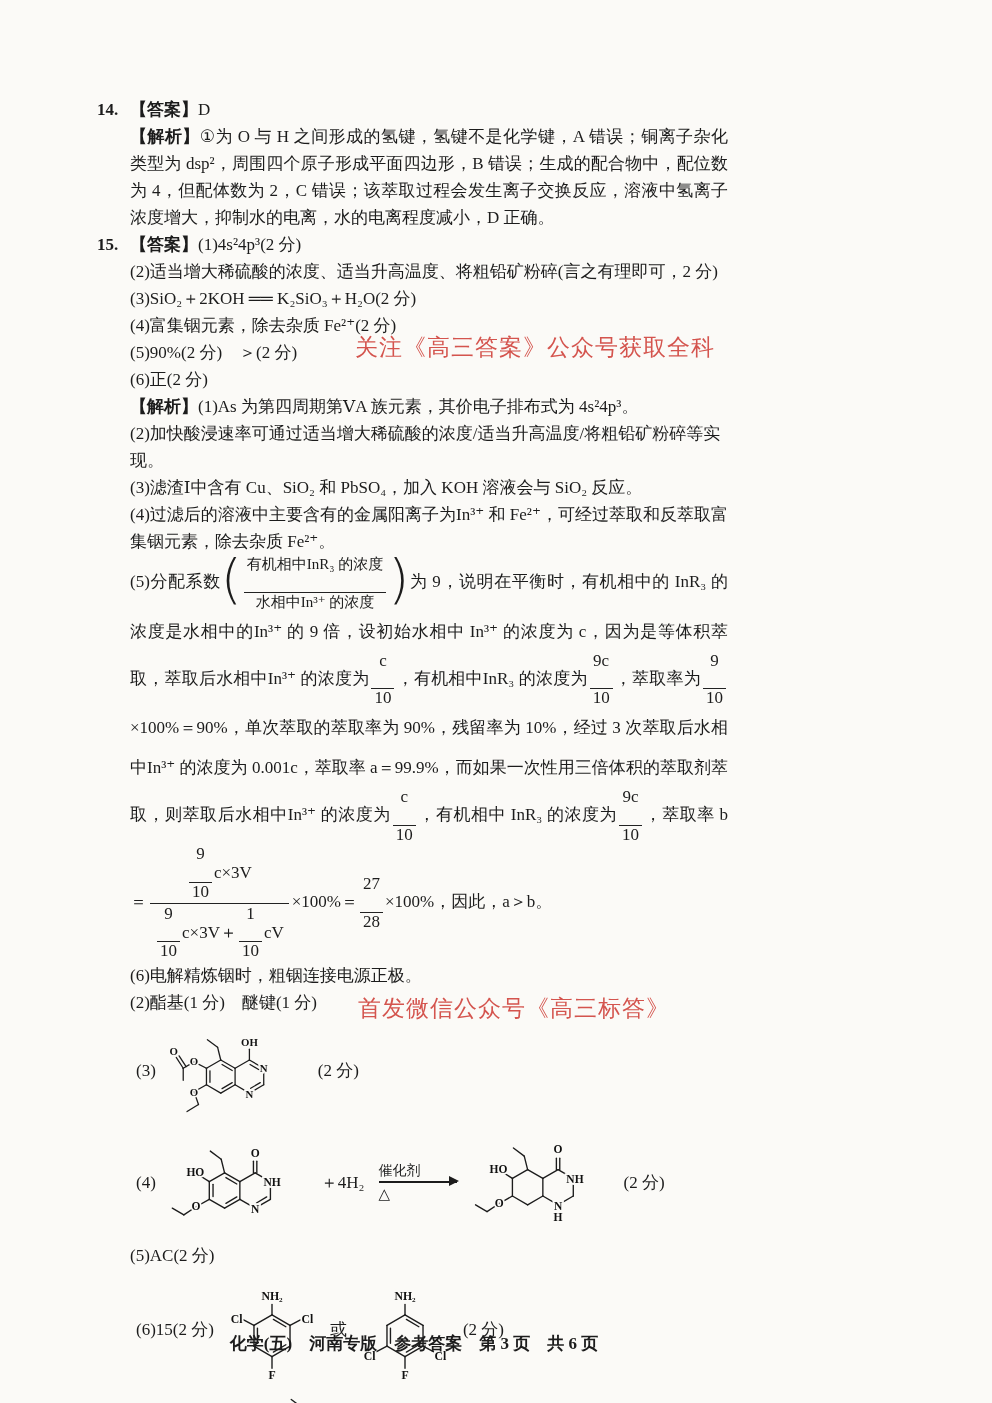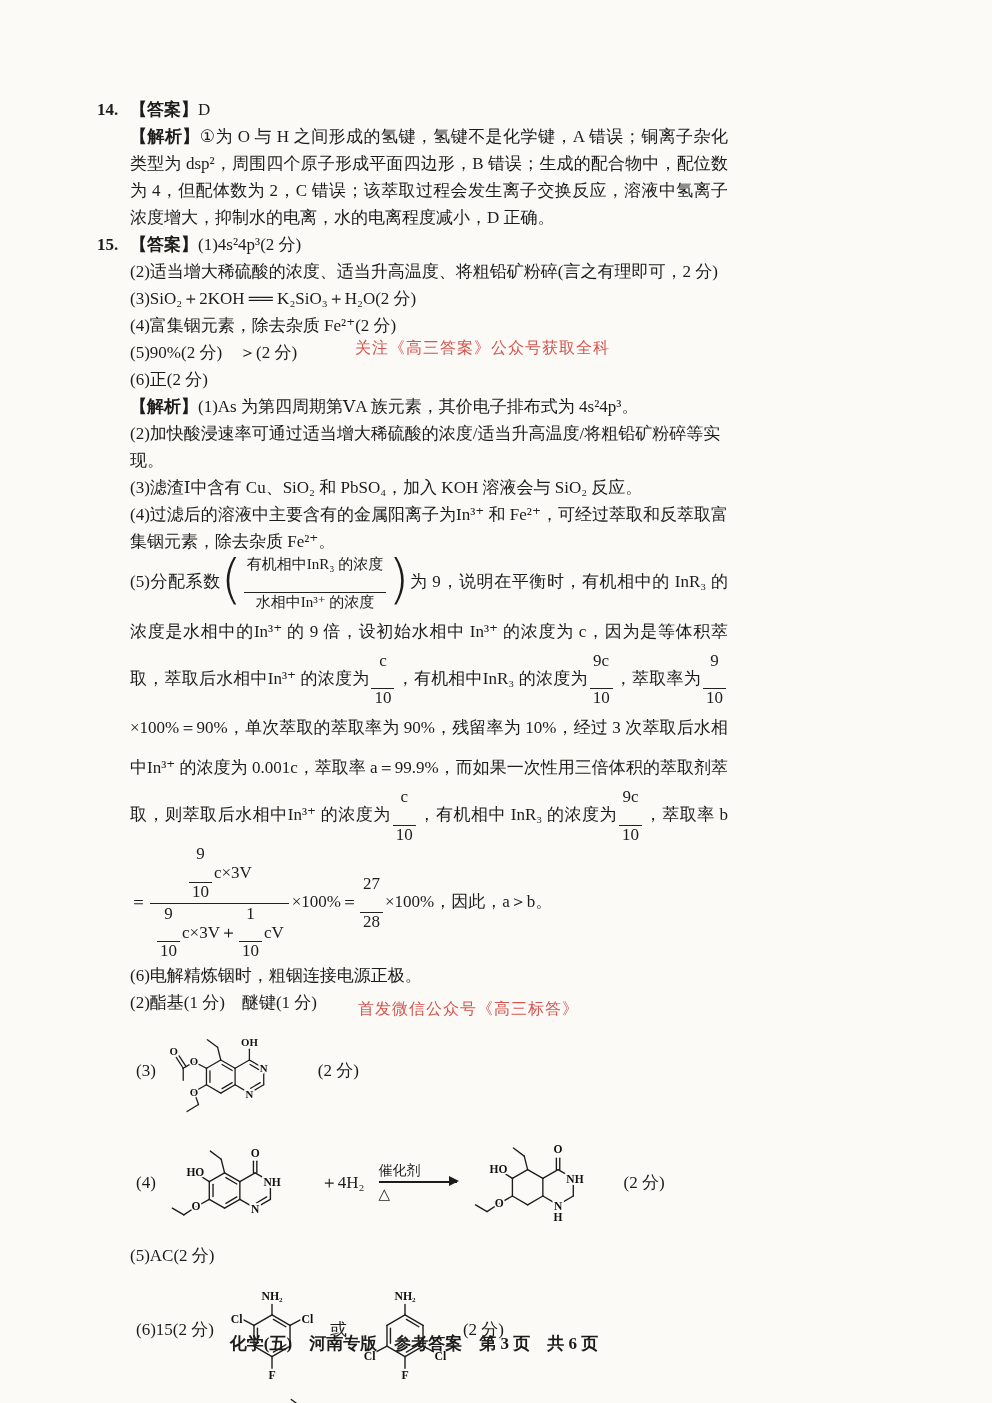--- a/index.html
+++ b/index.html
@@ -32,21 +32,21 @@
   svg.mol text { font-family:"Liberation Serif","DejaVu Serif",serif; font-size:17px; fill:#111;
                  text-anchor:middle; stroke:#fbfaf7; stroke-width:5px; paint-order:stroke; font-weight:600; }
   svg.mol text.st { text-anchor:start; }
   
   .rxn { display:inline-flex; flex-direction:column; align-items:flex-start; margin:0 8px; line-height:1.1; }
   .rxn .rt { font-size:14px; }
   .rxn .rline { position:relative; width:78px; height:2px; background:#1c1c1c; margin:3px 0; }
   .rxn .rline:after { content:""; position:absolute; right:-2px; top:-4.5px;
     border-left:10px solid #1c1c1c; border-top:5px solid transparent; border-bottom:5px solid transparent; }
   .rxn .rb { font-size:15px; }
-  .wm { position:absolute; color:#d0433c; font-size:16px; letter-spacing:1px; white-space:nowrap; opacity:.9;text-align:right; }
+  .wm { position:absolute; color:#d0433c; font-size:23px; letter-spacing:1px; white-space:nowrap; opacity:.9;text-align:right; }
   .footer { position:absolute; top:1330px; left:0; width:828px; text-align:center;
             font-weight:700; font-size:17px; }
 </style>
 </head>
 <body>
 
 <div class="page">
   <div class="wm" style="left:355px; top:334px;">关注《高三答案》公众号获取全科</div>
   <div class="wm" style="left:358px; top:995px;">首发微信公众号《高三标答》</div>
 

